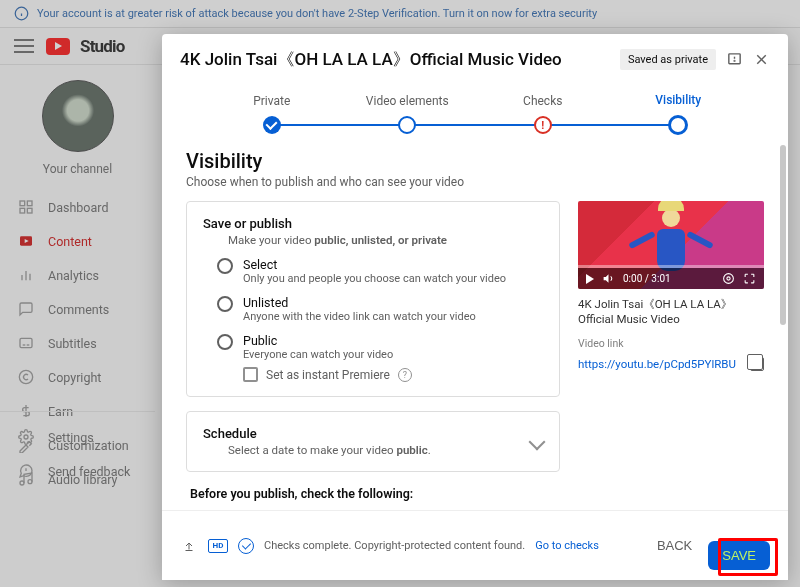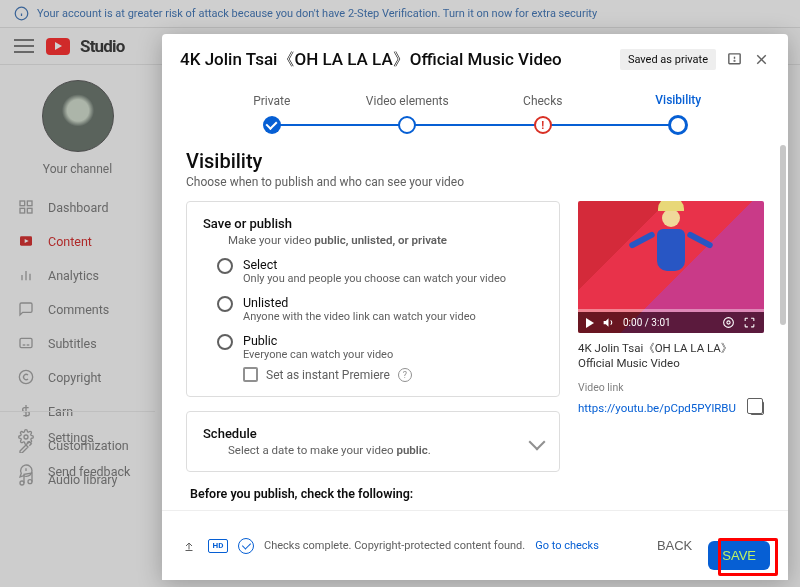--- a/index.html
+++ b/index.html
@@ -165,21 +165,21 @@
 .schedule-card { display: flex; align-items: center; justify-content: space-between; }
 .chev { width: 12px; height: 12px; border-right: 2px solid #909090; border-bottom: 2px solid #909090; transform: rotate(45deg); }
 
 .before-heading { font-size: 12.5px; font-weight: 600; margin-bottom: 10px; }
 .before-q { font-size: 11.5px; font-weight: 500; margin: 8px 0 4px; color: #333; }
 .before-text { font-size: 11px; color: #606060; line-height: 1.4; }
 .link { color: #065fd4; cursor: pointer; }
 
 
 .preview-player {
-  width: 100%; height: 132px;
+  width: 100%; height: 88px;
   background: linear-gradient(135deg, #d42a3a 0 28%, #e8324a 28% 55%, #c93a88 55% 100%);
   position: relative;
   border-radius: 2px;
   overflow: hidden;
 }
 .preview-figure {
   position: absolute; left: 58px; top: 14px; width: 70px; height: 78px;
 }
 .pf-head { width: 18px; height: 18px; border-radius: 50%; background: #f0d89a; margin: 0 auto; }
 .pf-hair { width: 26px; height: 14px; background: #e8d878; border-radius: 12px 12px 0 0; margin: -20px auto 0; position: relative; top: 2px; }

